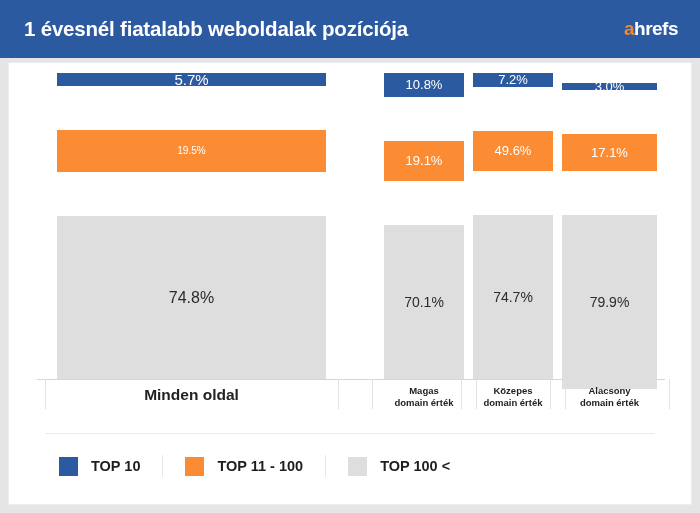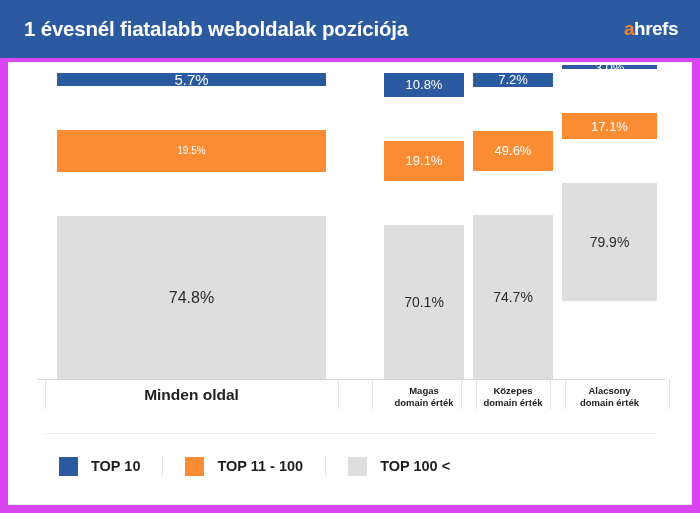--- a/index.html
+++ b/index.html
@@ -10,21 +10,21 @@
   body {
     width: 700px;
     height: 513px;
     font-family: "Liberation Sans", sans-serif;
     overflow: hidden;
   }
   .page {
     position: relative;
     width: 700px;
     height: 513px;
-    background: #d946ef;
+    background: #e5e5e5;
     box-sizing: border-box;
   }
 
   
   .header {
     position: absolute;
     left: 0;
     top: 0;
     width: 700px;
     height: 58px;
@@ -216,21 +216,21 @@
             <div class="seg seg-top" style="height: 19px;">
               <span class="seg-label" style="font-size: 13px;">7.2%</span>
             </div>
             <div class="seg seg-mid" style="height: 55.386px;">
               <span class="seg-label" style="font-size: 13px;">49.6%</span>
             </div>
             <div class="seg seg-bottom" style="height: 228.582px;">
               <span class="seg-label" style="font-size: 14px;">74.7%</span>
             </div>
           </div>
-          <div class="bar" style="left: 553px; width: 95px; top: 2px; height: 236px;">
+          <div class="bar" style="left: 553px; width: 95px; top: 20px; height: 306px;">
             <div class="seg seg-top" style="height: 9.18px;">
               <span class="seg-label" style="font-size: 13px;">3.0%</span>
             </div>
             <div class="seg seg-mid" style="height: 52.326px;">
               <span class="seg-label" style="font-size: 13px;">17.1%</span>
             </div>
             <div class="seg seg-bottom" style="height: 244.494px;">
               <span class="seg-label" style="font-size: 14px;">79.9%</span>
             </div>
           </div>

